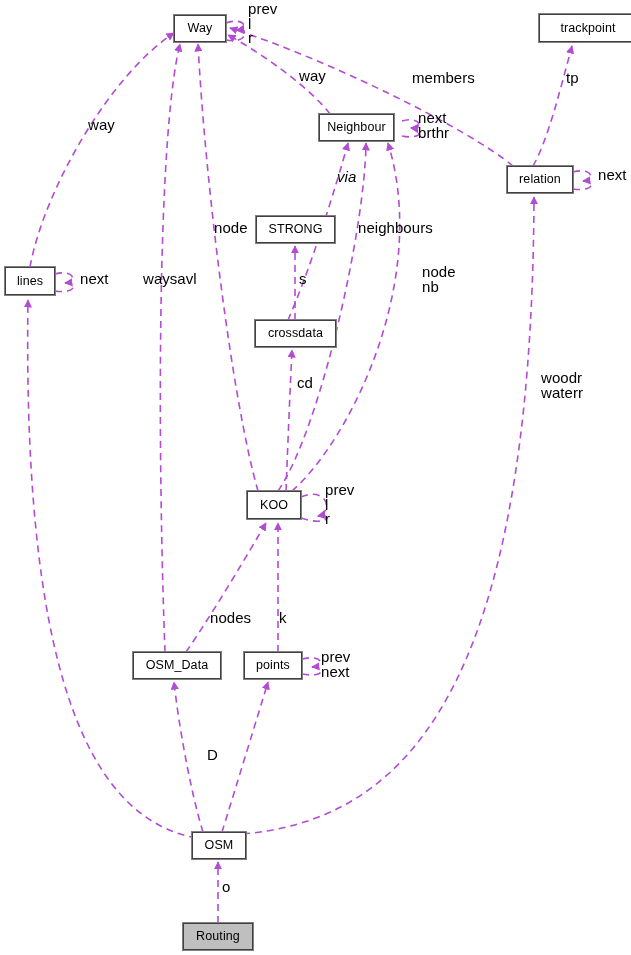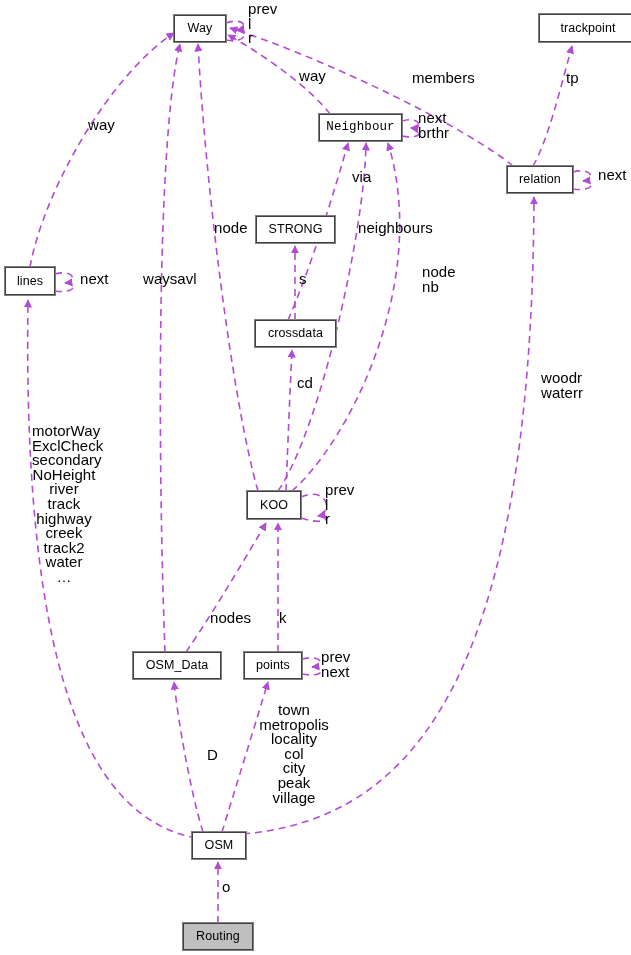--- a/index.html
+++ b/index.html
@@ -128,21 +128,21 @@
   </svg>
 
   <div class="node" style="left:174px; top:15px; width:52px; height:27px;">
     <span>Way</span>
   </div>
 
   <div class="node" style="left:539px; top:14px; width:98px; height:28px;">
     <span>trackpoint</span>
   </div>
 
-  <div class="node" style="left:319px; top:114px; width:83px; height:27px;font-family:Liberation Mono, monospace;">
+  <div class="node" style="left:319px; top:114px; width:75px; height:27px;">
     <span>Neighbour</span>
   </div>
 
   <div class="node" style="left:507px; top:166px; width:66px; height:27px;">
     <span>relation</span>
   </div>
 
   <div class="node" style="left:256px; top:216px; width:79px; height:27px;">
     <span>STRONG</span>
   </div>
@@ -185,68 +185,50 @@
 
   <div class="edge-label left" style="left:566px; top:71px;">tp</div>
 
   <div class="edge-label left" style="left:418px; top:111px;">next
 brthr</div>
 
   <div class="edge-label left" style="left:88px; top:118px;">way</div>
 
   <div class="edge-label left" style="left:598px; top:168px;">next</div>
 
-  <div class="edge-label left" style="left:352px; top:170px;">via</div>
+  <div class="edge-label left" style="left:337px; top:170px;font-style:italic;">via</div>
 
   <div class="edge-label left" style="left:214px; top:221px;">node</div>
 
   <div class="edge-label left" style="left:358px; top:221px;">neighbours</div>
 
   <div class="edge-label left" style="left:80px; top:272px;">next</div>
 
   <div class="edge-label left" style="left:143px; top:272px;">waysavl</div>
 
   <div class="edge-label left" style="left:422px; top:265px;">node
 nb</div>
 
   <div class="edge-label left" style="left:299px; top:272px;">s</div>
 
   <div class="edge-label left" style="left:297px; top:376px;">cd</div>
 
   <div class="edge-label left" style="left:541px; top:371px;">woodr
 waterr</div>
 
-  <div class="edge-label center" style="left:32px; top:424px; width:64px;">motorWay
-ExclCheck
-secondary
-NoHeight
-river
-track
-highway
-creek
-track2
-water
-…</div>
 
   <div class="edge-label left" style="left:325px; top:483px;">prev
 l
 r</div>
 
   <div class="edge-label left" style="left:210px; top:611px;">nodes</div>
 
   <div class="edge-label left" style="left:279px; top:611px;">k</div>
 
   <div class="edge-label left" style="left:321px; top:650px;">prev
 next</div>
 
   <div class="edge-label left" style="left:207px; top:748px;">D</div>
 
-  <div class="edge-label center" style="left:259px; top:703px; width:70px;">town
-metropolis
-locality
-col
-city
-peak
-village</div>
 
   <div class="edge-label left" style="left:222px; top:880px;">o</div>
 
 </div>
 
 </body></html>

